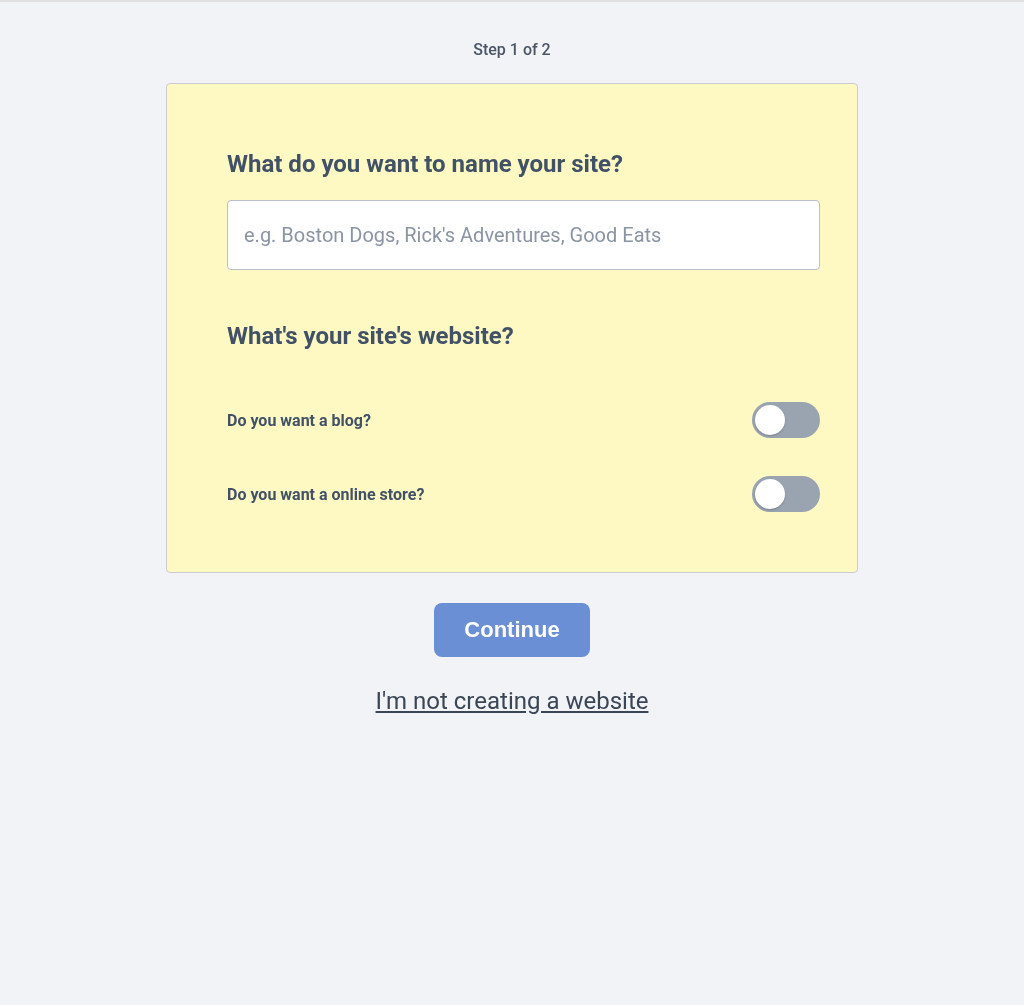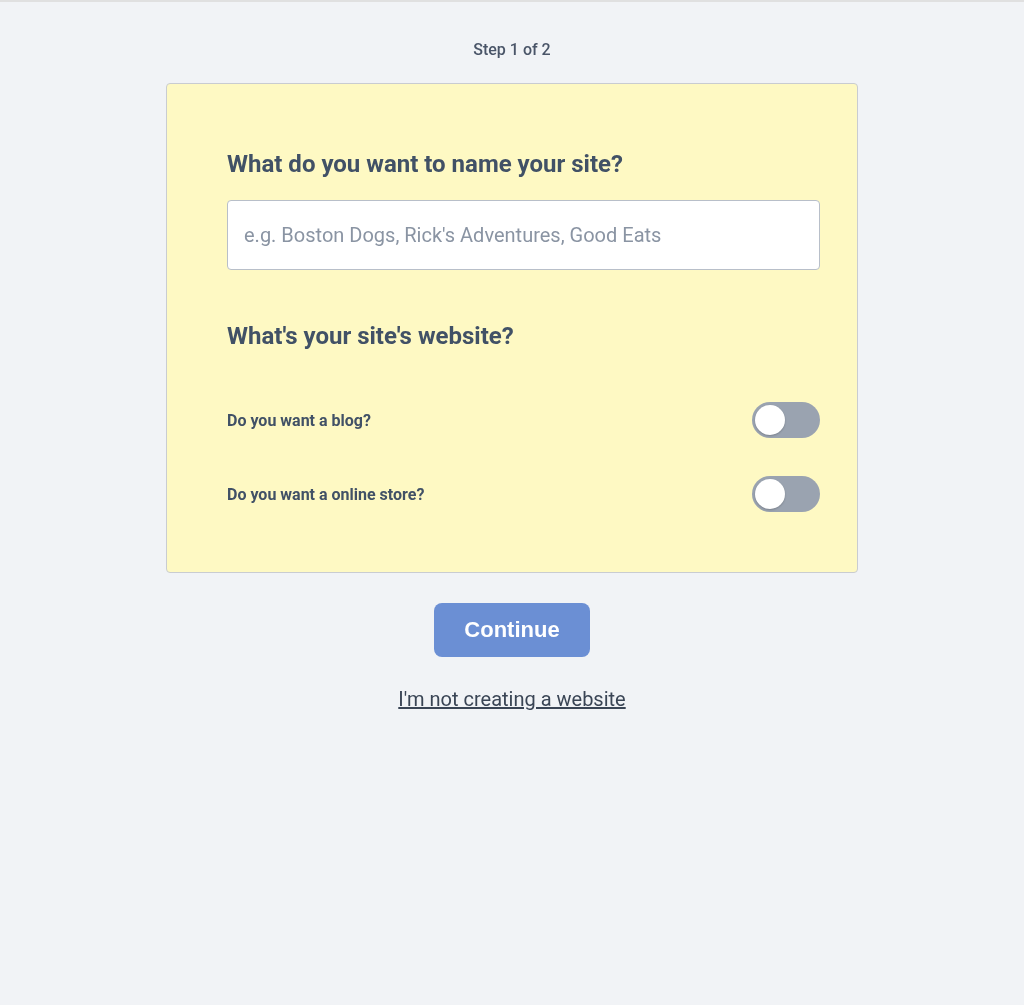--- a/index.html
+++ b/index.html
@@ -112,21 +112,21 @@
       color: #ffffff;
       font-size: 22px;
       font-weight: 600;
       border: none;
       border-radius: 8px;
       padding: 14px 30px;
       cursor: pointer;
       margin-bottom: 30px;
     }
     .skip-link {
-      font-size: 20px;
+      font-size: 24px;
       color: #3a4555;
       text-decoration: underline;
       cursor: pointer;
     }
   </style>
 </head>
 <body>
 
 <div class="top-border"></div>
 

